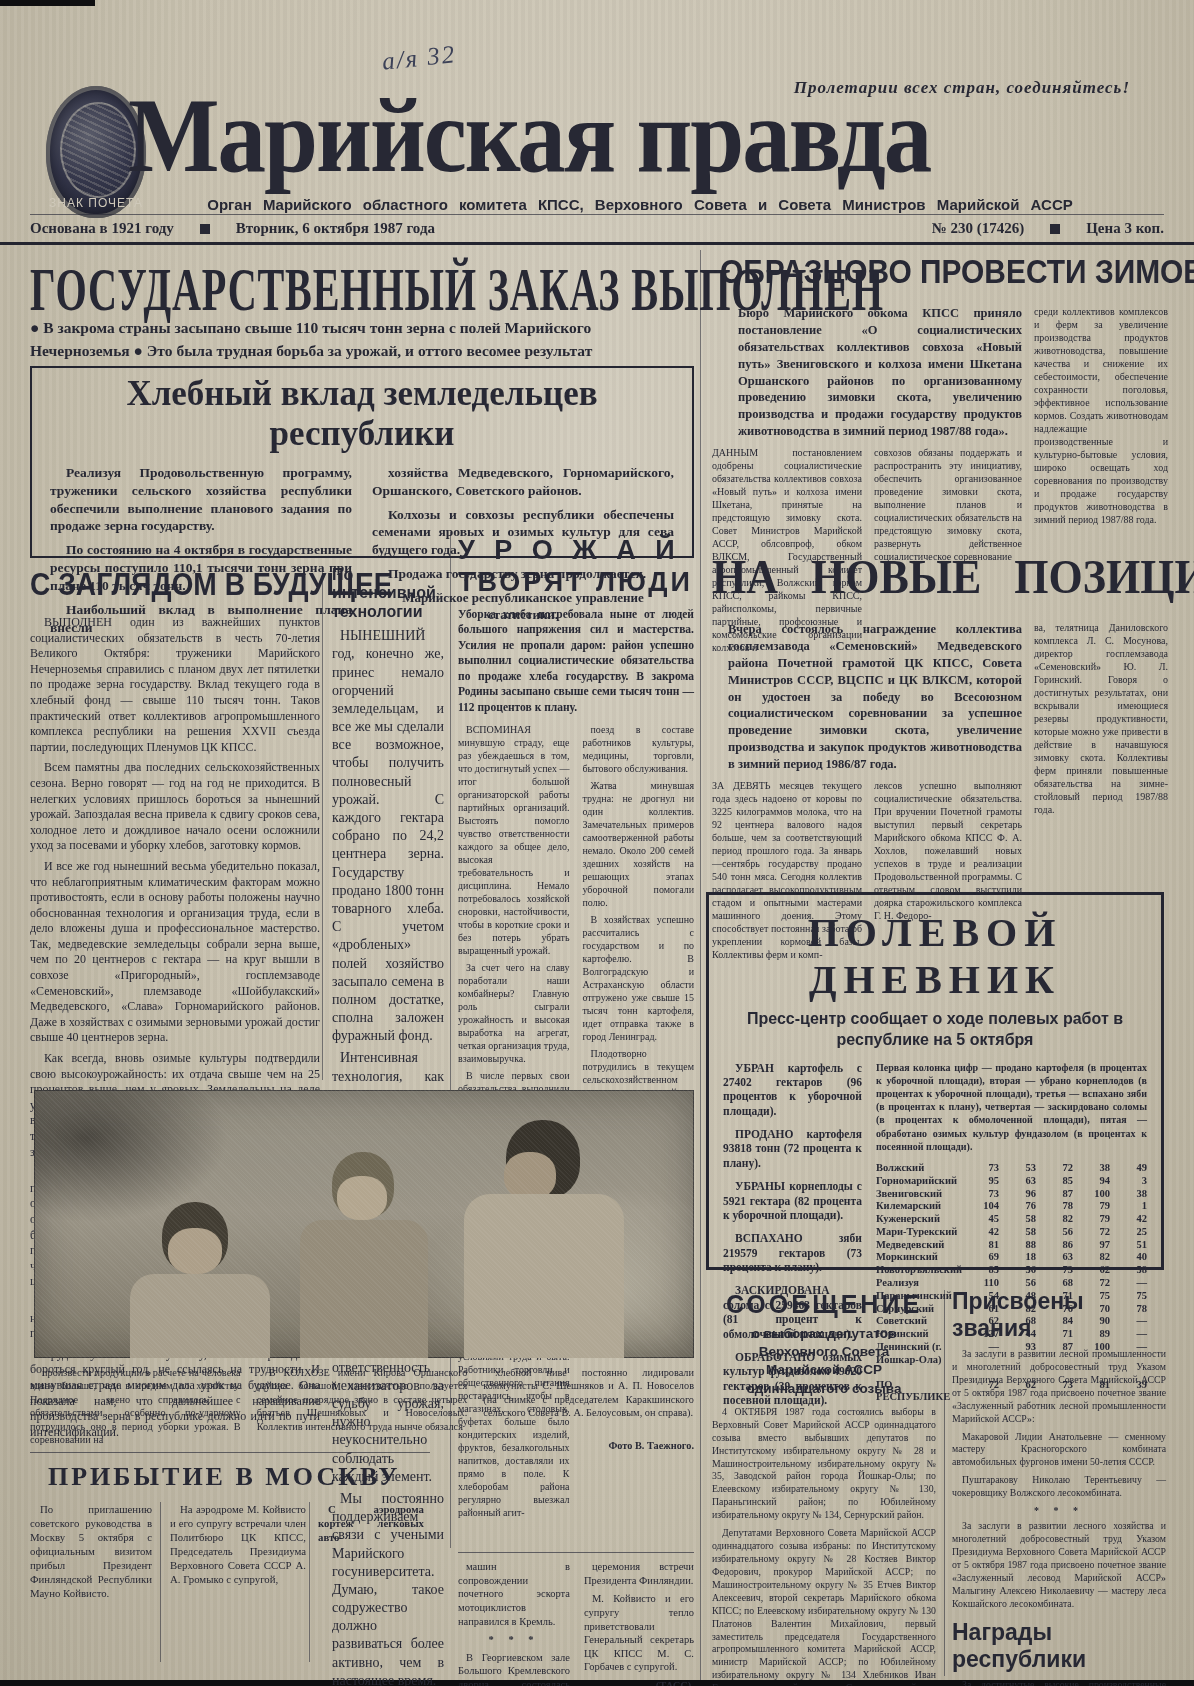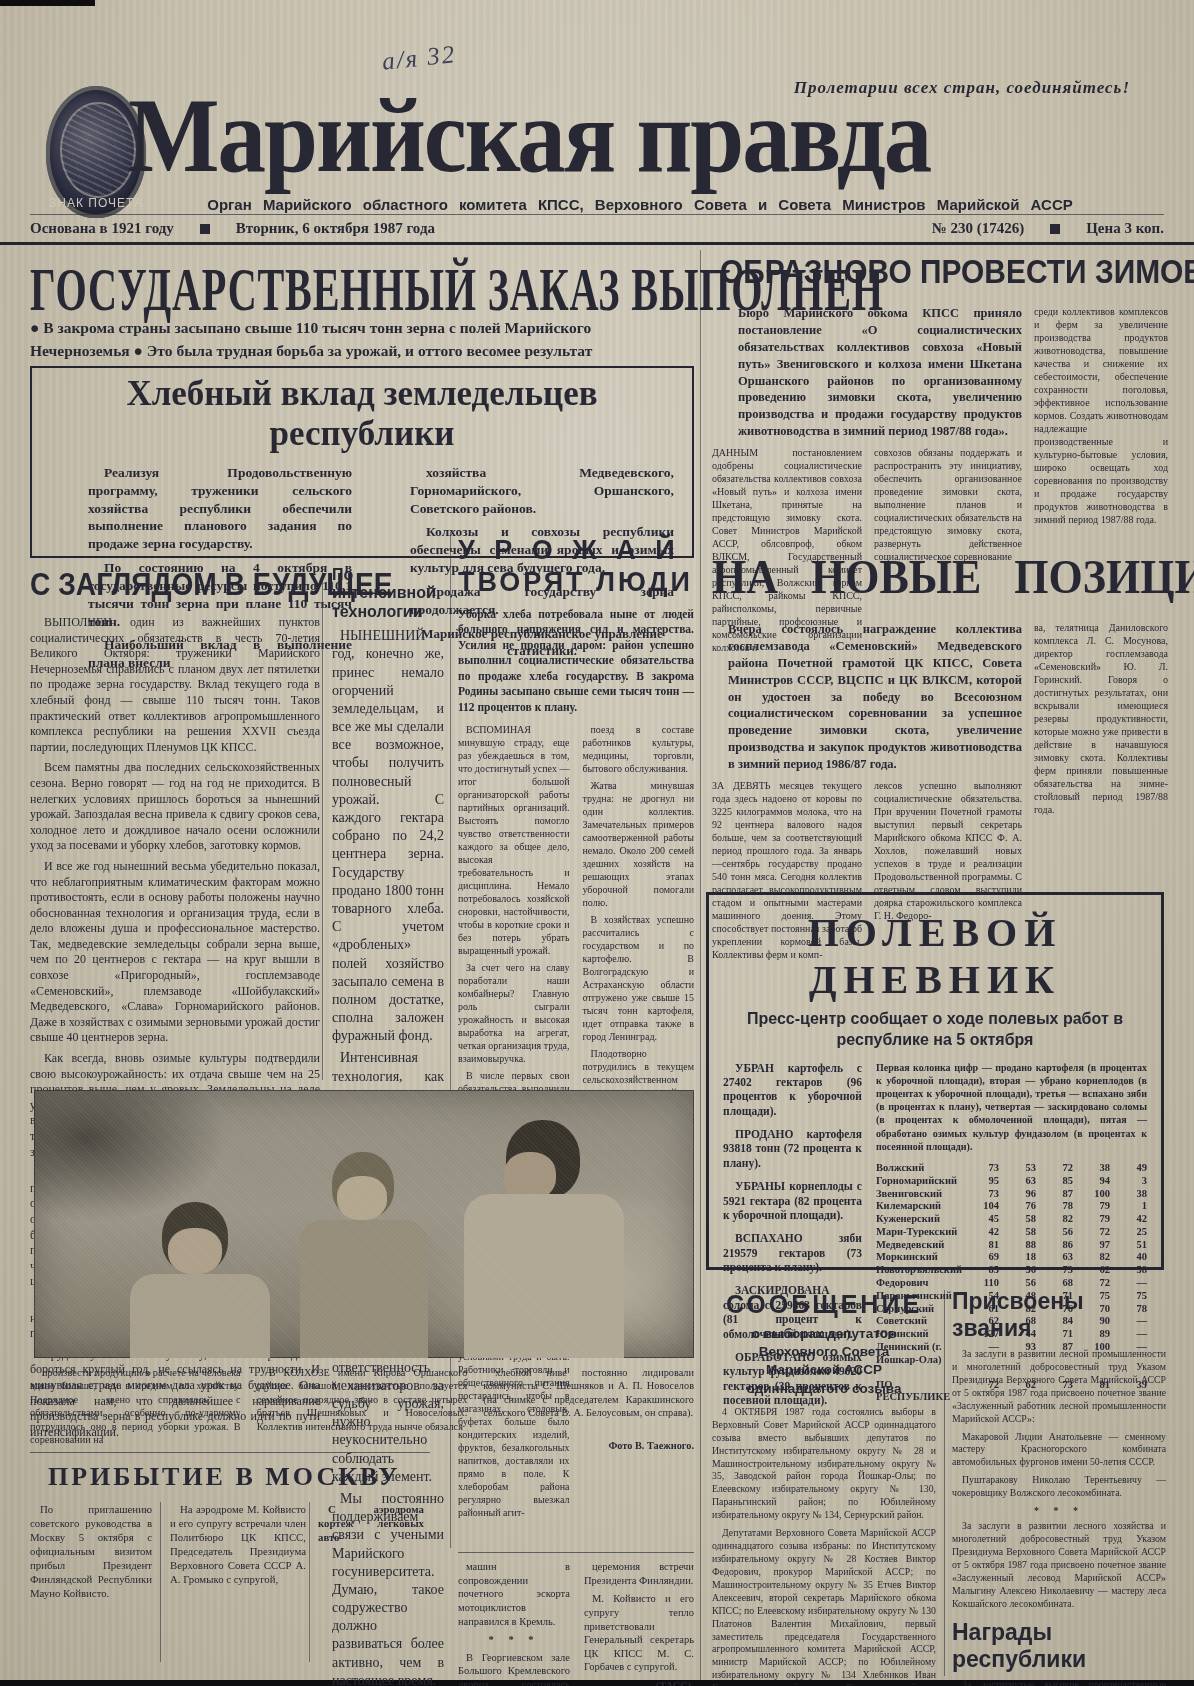--- a/index.html
+++ b/index.html
@@ -34,21 +34,21 @@
   .dateline{display:flex;align-items:center;font-weight:bold;font-size:15px;}
   .sq{display:inline-block;width:10px;height:10px;background:#272834;margin:0 26px;}
   .thickrule{position:absolute;background:#23242f;}
 
   
   .h-main{font-weight:bold;font-size:49px;white-space:nowrap;transform:scale(.82,1.25);transform-origin:left top;letter-spacing:1px;}
   .deck{font-family:"Liberation Sans",sans-serif;font-weight:bold;font-size:15.5px;line-height:1.5;}
   .box{border:2.5px solid #242531;}
   .bb-title{font-weight:bold;font-size:35px;text-align:center;letter-spacing:0px;margin:6px 0 10px;}
   .twocol{display:flex;gap:20px;padding:0 18px;}
-  .twocol .c{flex:1;font-weight:bold;font-size:13.5px;line-height:1.32;text-align:justify;margin-left:38px;}
+  .twocol .c{flex:1;font-weight:bold;font-size:13.5px;line-height:1.32;text-align:justify;}
   .twocol p{margin:0 0 6px;text-indent:16px;}
   .bb-sig{font-weight:bold;font-size:13px;text-align:center;margin-top:4px;}
 
   .h-cond-sans{font-family:"Liberation Sans",sans-serif;font-weight:bold;transform:scaleX(.88);transform-origin:left top;white-space:nowrap;}
   .h-serif-wide{font-weight:bold;white-space:nowrap;}
 
   .bp{margin:0 0 5px;text-indent:14px;text-align:justify;}
   .body-col{line-height:1.3;}
   .lead-b{font-weight:bold;text-align:justify;line-height:1.35;}
   .sig{font-weight:bold;text-align:right;line-height:1.25;}
@@ -322,21 +322,21 @@
             <div class="trow">
               <span class="tn">Новоторъяльский</span>
               <span class="tc">85</span>
               <span class="tc">56</span>
               <span class="tc">73</span>
               <span class="tc">62</span>
               <span class="tc">58</span>
             </div>
 
             <div class="trow">
-              <span class="tn">Федорович</span>
+              <span class="tn">Реализуя</span>
               <span class="tc">110</span>
               <span class="tc">56</span>
               <span class="tc">68</span>
               <span class="tc">72</span>
               <span class="tc">—</span>
             </div>
 
             <div class="trow">
               <span class="tn">Параньгинский</span>
               <span class="tc">54</span>

